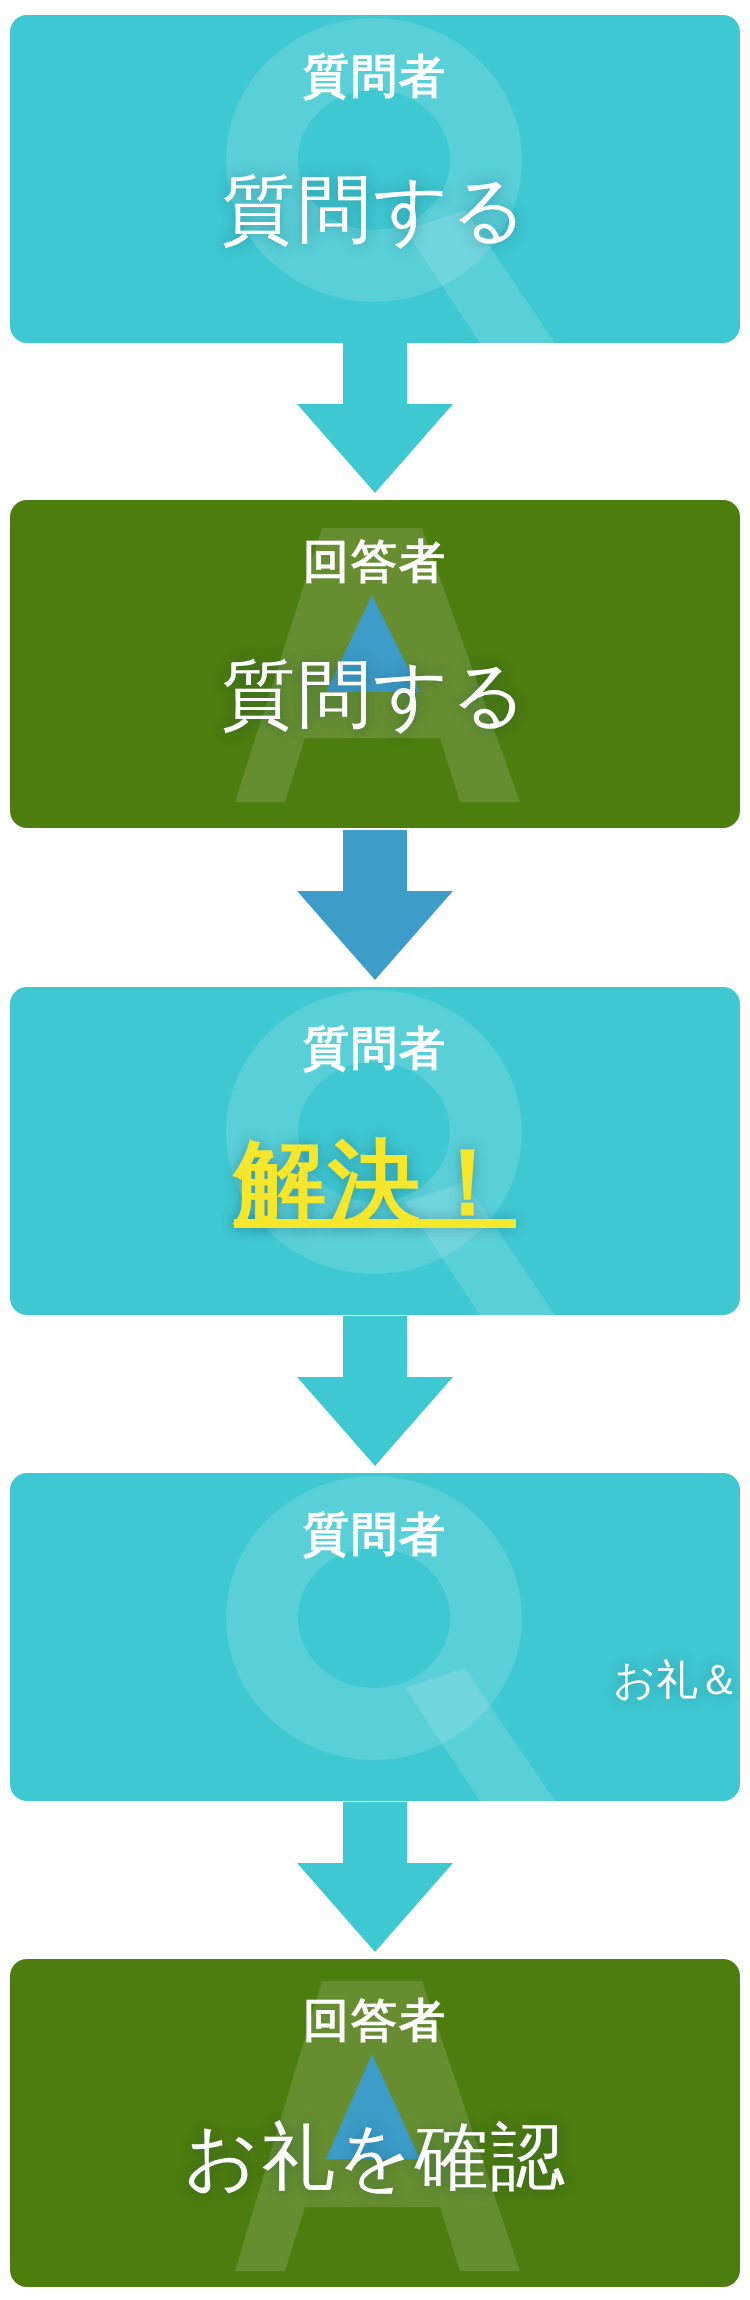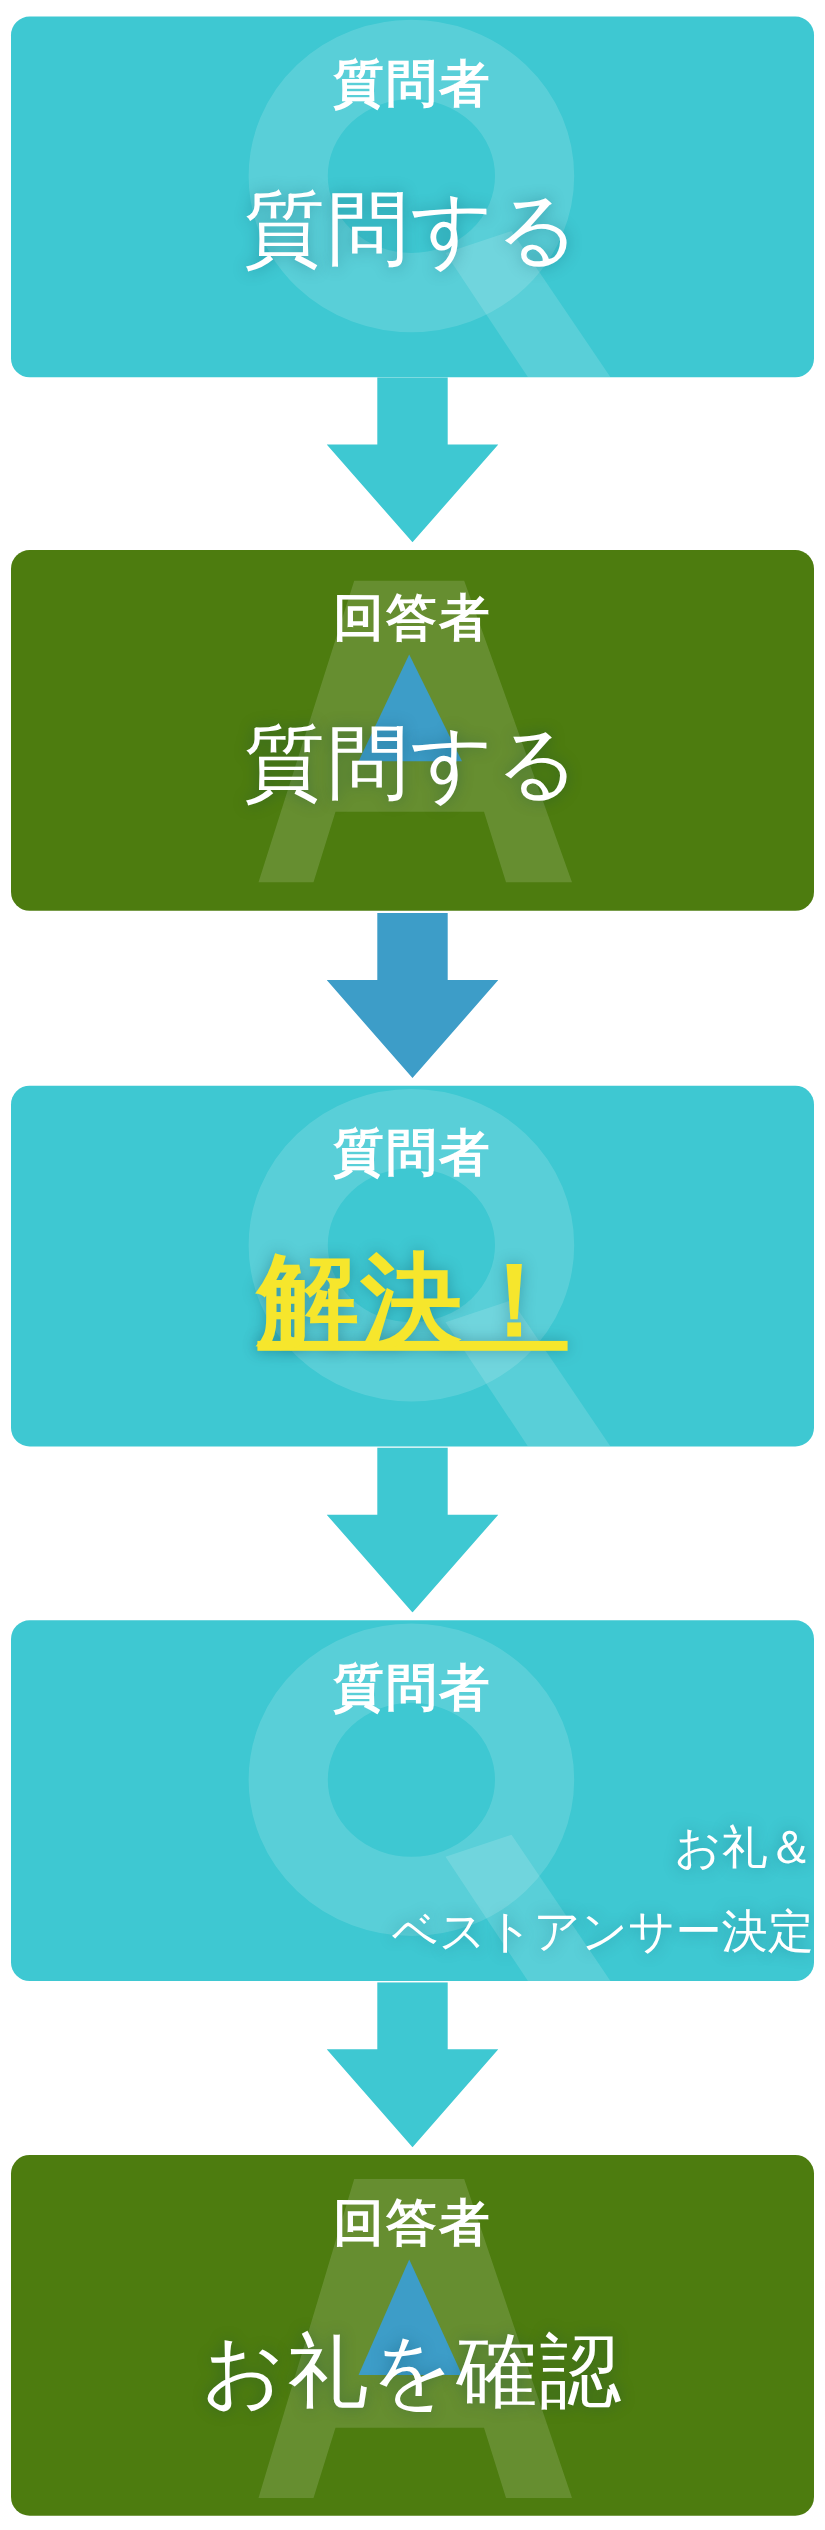--- a/index.html
+++ b/index.html
@@ -62,21 +62,20 @@
   <polygon points="46,0 110,0 110,61 156,61 78,150 0,61 46,61" fill="#3ec8d2"></polygon>
 </svg>
 
 <div class="step q" style="top:1473px;">
   <svg class="wm" viewBox="0 0 730 328">
     <ellipse cx="364" cy="145" rx="112" ry="106" fill="none" stroke="rgba(255,255,255,0.14)" stroke-width="72"></ellipse>
     <polygon points="395,215 455,195 545,328 470,328" fill="rgba(255,255,255,0.14)"></polygon>
   </svg>
   <div class="role" style="top:38px;">質問者</div>
   <div class="main small" style="top:150px;">お礼＆</div>
-  <div class="main small" style="top:226px;">ベストアンサー決定</div>
 </div>
 
 <svg class="arrow" style="top:1802px;" viewBox="0 0 156 150">
   <polygon points="46,0 110,0 110,61 156,61 78,150 0,61 46,61" fill="#3ec8d2"></polygon>
 </svg>
 
 <div class="step a" style="top:1959px;">
   <svg class="wm" viewBox="0 0 730 328">
     <polygon points="312,22 412,22 510,312 450,312 430,248 295,248 275,312 225,312" fill="rgba(255,255,255,0.14)"></polygon>
     <polygon points="362,95 410,200 316,200" fill="#3d9dc8"></polygon>

